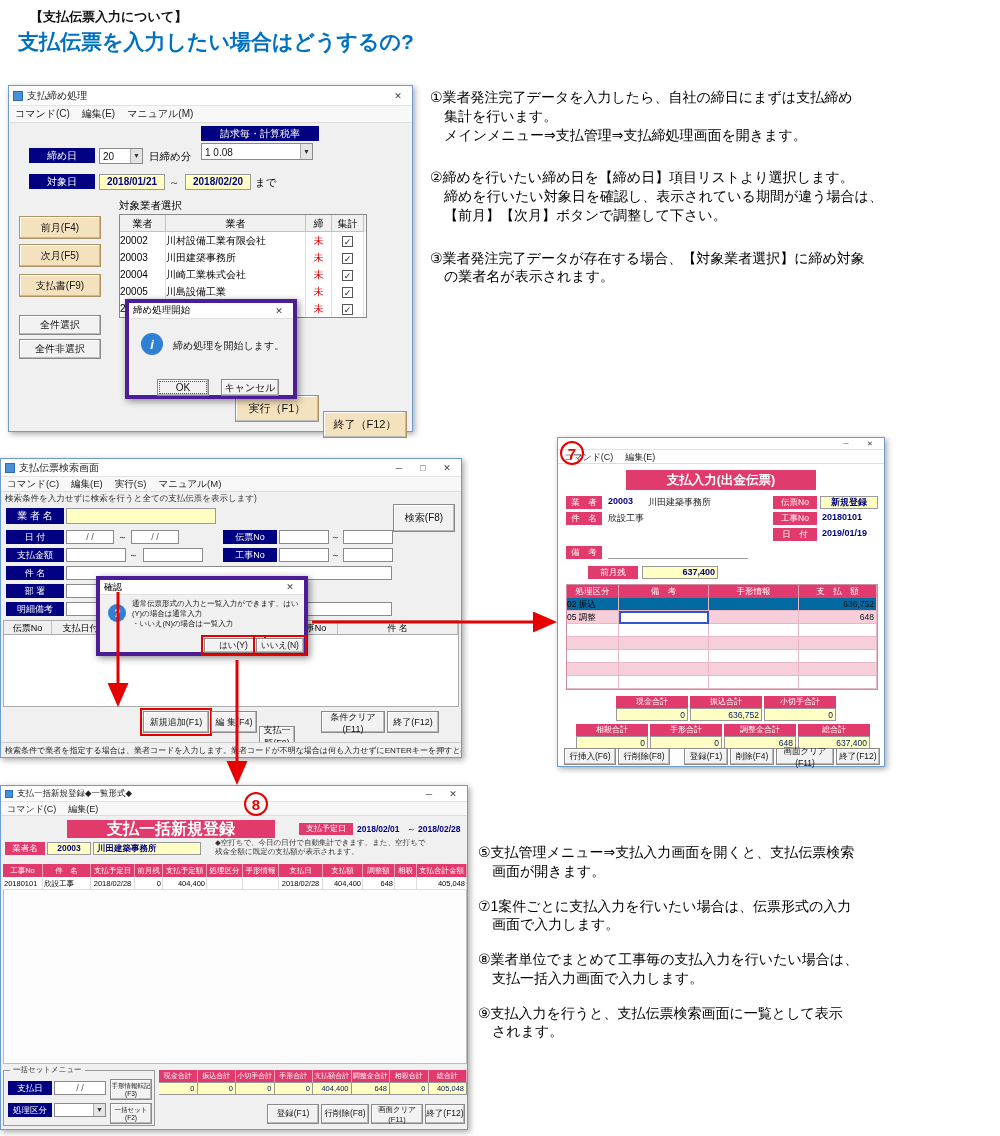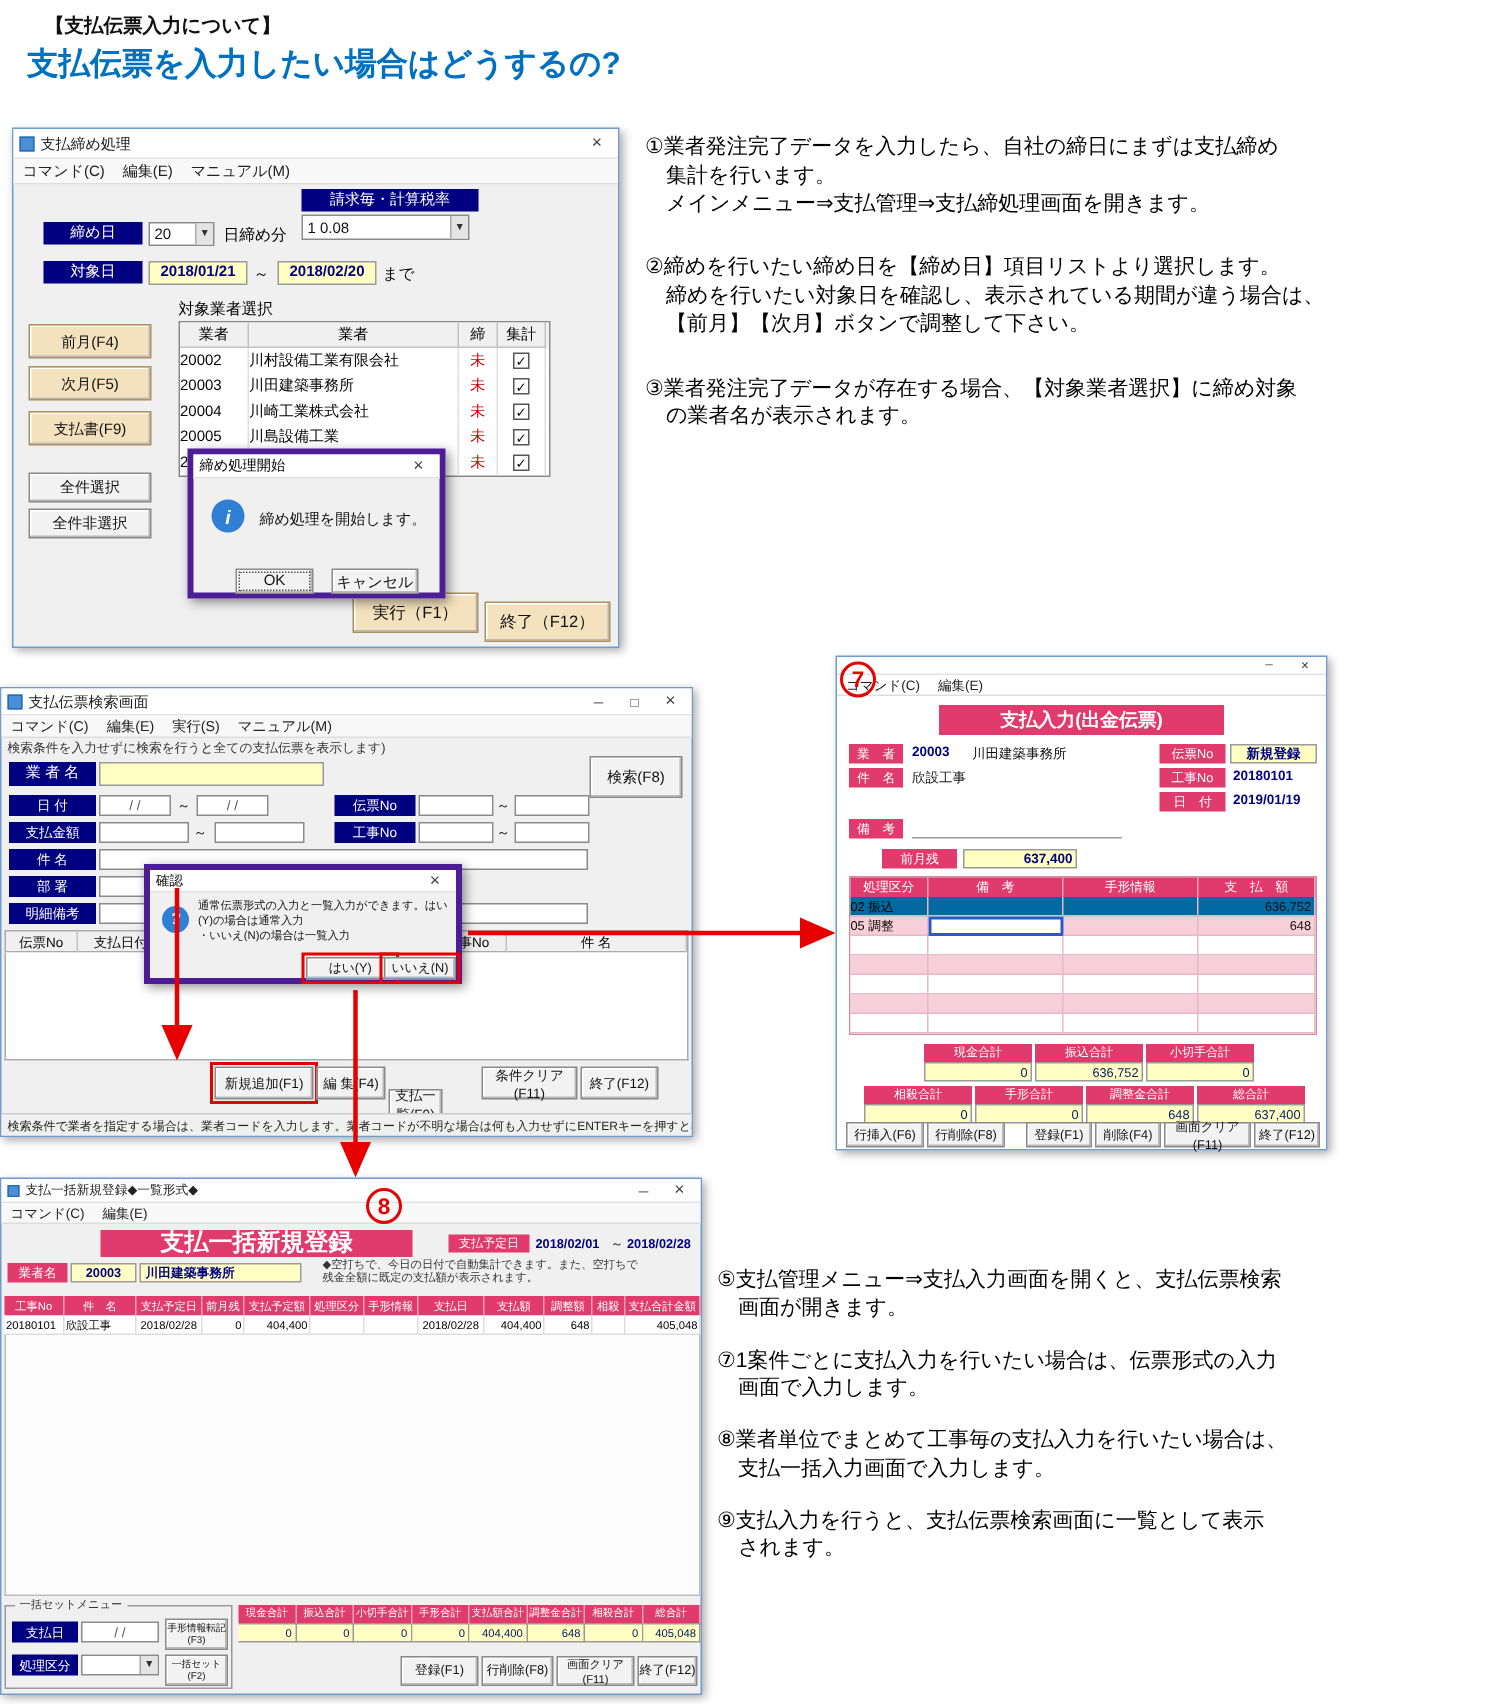--- a/index.html
+++ b/index.html
@@ -179,21 +179,21 @@
           <span class="sp" style="flex:1"></span>
           <span class="wctl">✕</span>
         </div>
         <div class="iconcircle abs" style="left:12px;top:30px;width:22px;height:22px;font-size:13px">i</div>
         <div class="abs" style="left:44px;top:36px;font-size:10px;color:#111">締め処理を開始します。</div>
         <div class="btn" style="left:28px;top:76px;width:52px;height:17px;outline:1px dotted #555;outline-offset:-3px">OK</div>
         <div class="btn" style="left:92px;top:76px;width:58px;height:17px">キャンセル</div>
       </div>
 
       <div class="btn tan" style="left:226px;top:272px;width:84px;height:27px;font-size:11px">実行（F1）</div>
-      <div class="btn tan" style="left:314px;top:278px;width:84px;height:27px;font-size:11px">終了（F12）</div>
+      <div class="btn tan" style="left:314px;top:288px;width:84px;height:27px;font-size:11px">終了（F12）</div>
     </div>
   </div>
 
   <div class="inst" id="inst-top" style="position:absolute;left:430px;top:88px;width:568px">
     <p>①業者発注完了データを入力したら、自社の締日にまずは支払締め
 　集計を行います。
 　メインメニュー⇒支払管理⇒支払締処理画面を開きます。</p>
     <p>②締めを行いたい締め日を【締め日】項目リストより選択します。
 　締めを行いたい対象日を確認し、表示されている期間が違う場合は、
 　【前月】【次月】ボタンで調整して下さい。</p>

